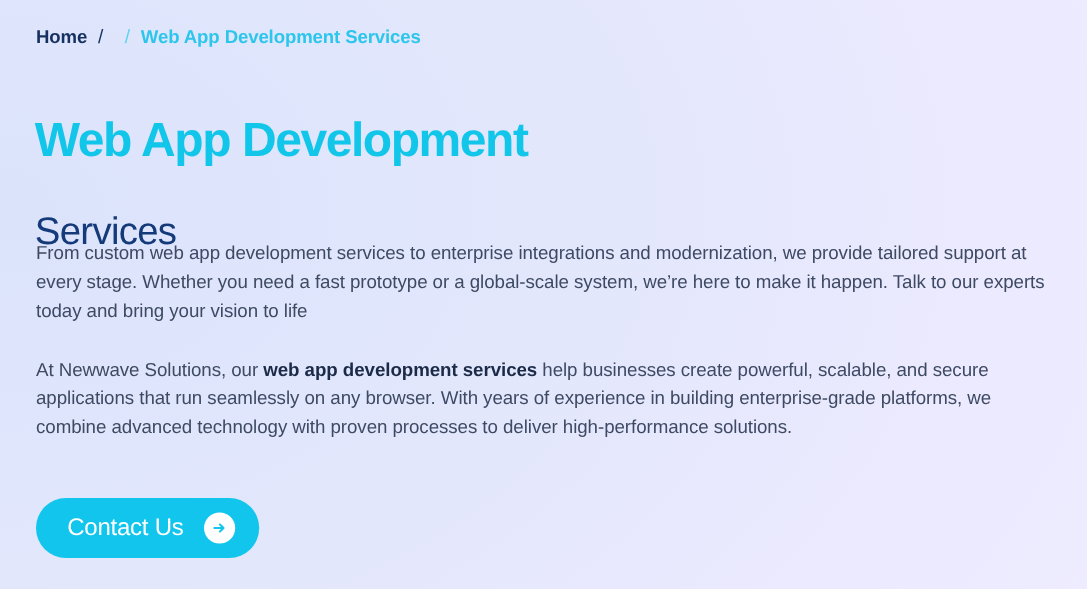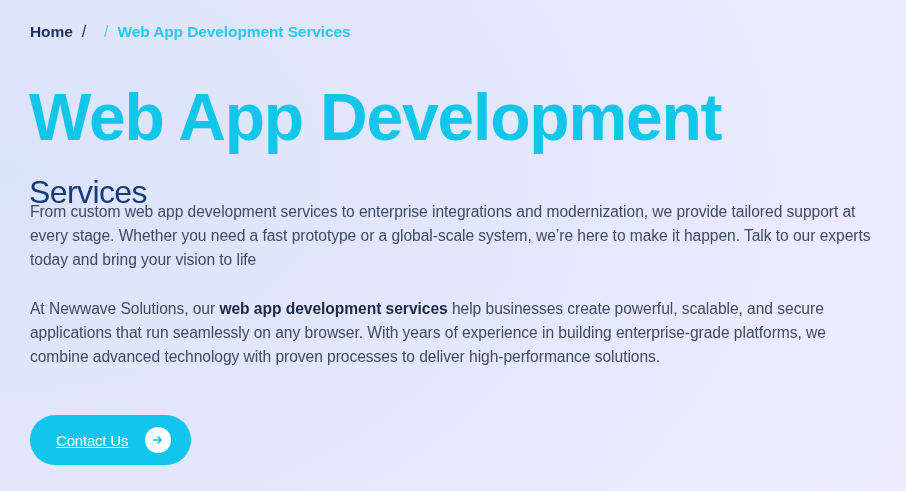--- a/index.html
+++ b/index.html
@@ -58,21 +58,21 @@
   .hero-title {
     position: absolute;
     left: 29px;
     top: 66px;
     width: 840px;
     line-height: 1.0;
   }
   .title-line1 {
     display: block;
     color: #12c6ea;
-    font-size: 66px;
+    font-size: 40px;
     font-weight: 700;
     letter-spacing: -1.2px;
     line-height: 60px;
   }
   .title-line2 {
     display: block;
     color: #143a7a;
     font-size: 32px;
     font-weight: 400;
     letter-spacing: -0.6px;
@@ -113,25 +113,24 @@
     gap: 17px;
     padding: 0 20px 0 26px;
     border: none;
     border-radius: 999px;
     background: #11c5ec;
     cursor: pointer;
     font-family: inherit;
   }
   .cta-label {
     color: #ffffff;
-    font-size: 15px;
+    font-size: 20px;
     font-weight: 500;
     letter-spacing: -0.2px;
     white-space: nowrap;
-    text-decoration: underline;
   }
   .cta-icon {
     width: 26px;
     height: 26px;
     border-radius: 50%;
     background: #ffffff;
     display: inline-flex;
     align-items: center;
     justify-content: center;
     flex: 0 0 auto;

